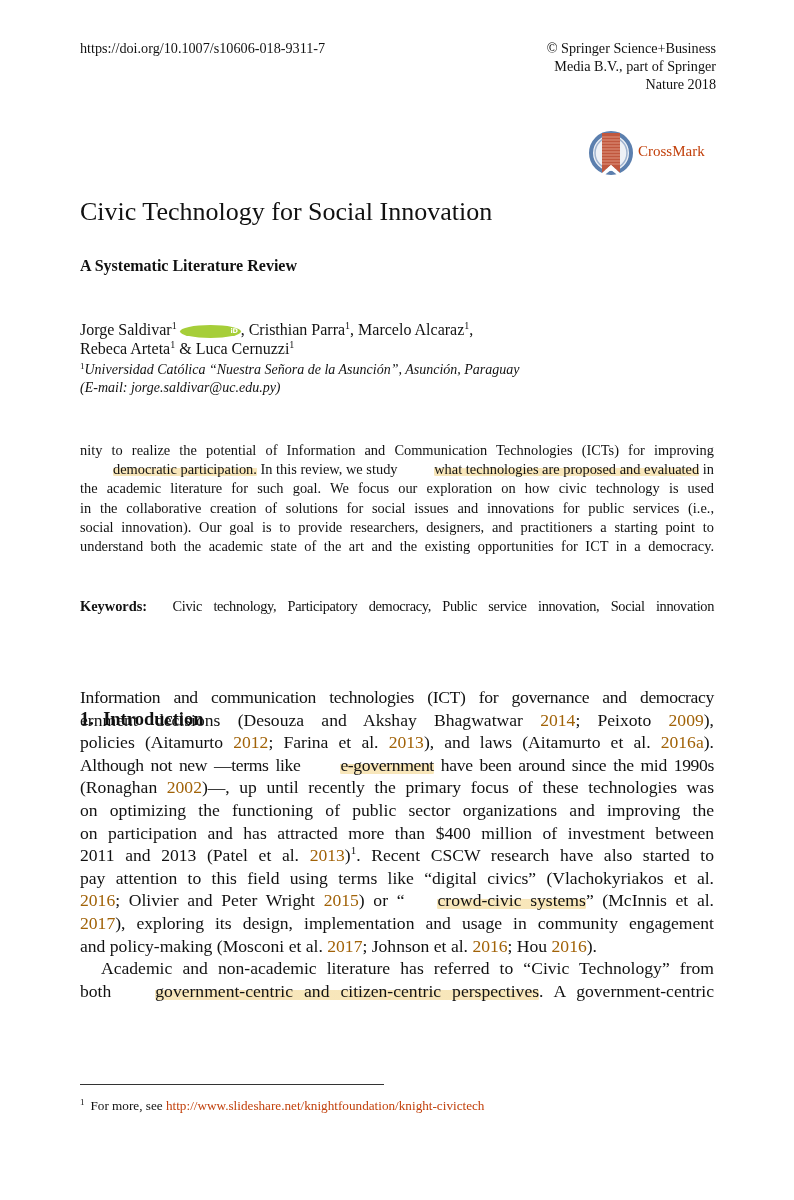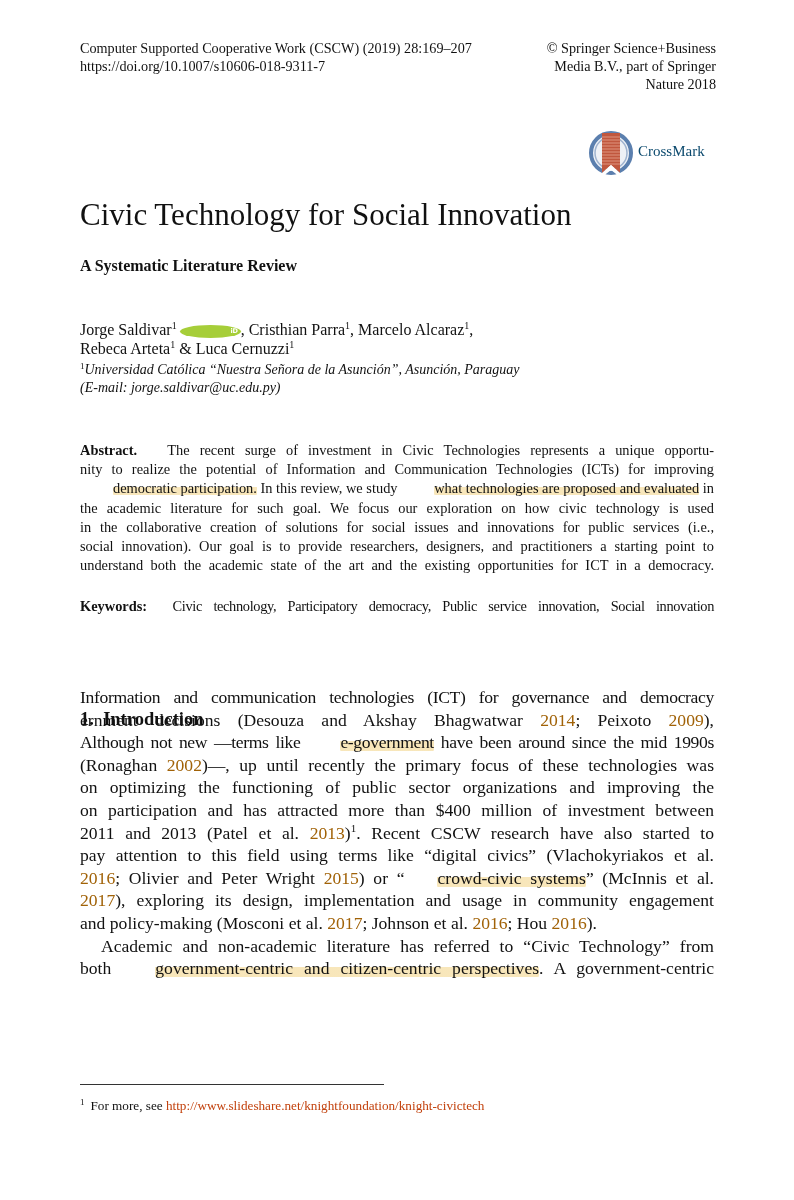--- a/index.html
+++ b/index.html
@@ -5,22 +5,22 @@
   html, body { margin: 0; padding: 0; background: #ffffff; }
   body {
     width: 794px; height: 1200px; position: relative; overflow: hidden;
     font-family: "Liberation Serif", "DejaVu Serif", serif; color: #111;
   }
   .abs { position: absolute; }
   .hdr { font-size: 14.2px; line-height: 18px; white-space: nowrap; }
   .hdr-left { left: 80px; top: 39px; }
   .hdr-right { right: 78px; top: 39px; text-align: right; }
   .crossmark { left: 588px; top: 125px; width: 140px; height: 58px; }
-  .crossmark-label { position: absolute; left: 50px; top: 18px; font-size: 15px; color: #0c4a6e; }
-  .title { left: 80px; top: 197px; font-size: 31px; white-space: nowrap; }
+  .crossmark-label { position: absolute; left: 50px; top: 18px; font-size: 15px; color: #c2410c; }
+  .title { left: 80px; top: 197px; font-size: 26px; white-space: nowrap; }
   .subtitle { left: 80px; top: 257px; font-size: 16px; white-space: nowrap; font-weight: bold; }
   .authors { left: 80px; top: 320px; font-size: 16px; line-height: 19px; white-space: nowrap; }
   .authors sup { font-size: 10px; vertical-align: 6px; line-height: 0; }
   .orcid { display: inline-block; width: 13px; height: 13px; border-radius: 50%; background: #a6ce39;
            color: #fff; font-family: "DejaVu Sans", sans-serif; font-size: 6.5px; font-weight: bold;
            text-align: center; line-height: 13px; vertical-align: 2px; margin-left: 3px; padding-left: 48px; }
   .affil { left: 80px; top: 361px; font-size: 14px; line-height: 18px; font-style: italic; white-space: nowrap; }
   .affil sup { font-size: 9px; vertical-align: 5px; line-height: 0; font-style: normal; }
   .abstract { left: 80px; top: 441px; width: 634px; font-size: 14.4px; line-height: 19.2px; }
   .abstract .line, .body .line { display: block; white-space: nowrap; text-align: justify; text-align-last: justify; }
@@ -36,21 +36,20 @@
   .fn-rule { left: 80px; top: 1084px; width: 304px; height: 1px; background: #333; }
   .footnote { left: 80px; top: 1098px; font-size: 13.2px; white-space: nowrap; }
   .footnote sup { font-size: 9px; vertical-align: 5px; line-height: 0; margin-right: 6px; }
   .link { color: #c2410c; }
   .body sup { font-size: 11px; vertical-align: 7px; line-height: 0; }
 </style>
 </head>
 <body>
 
 <div class="abs hdr hdr-left">
-  <div>Computer Supported Cooperative Work (CSCW) (2019) 28:169–207</div>
   <div>https://doi.org/10.1007/s10606-018-9311-7</div>
 </div>
 <div class="abs hdr hdr-right">
   <div>© Springer Science+Business</div>
   <div>Media B.V., part of Springer</div>
   <div>Nature 2018</div>
 </div>
 
 <div class="abs crossmark">
   <svg width="46" height="58" viewBox="0 0 46 58">
@@ -84,40 +83,40 @@
   <div>
     <span>Rebeca Arteta</span><sup>1</sup><span style="white-space:pre"> &amp; </span><span>Luca Cernuzzi</span><sup>1</sup>
   </div>
 </div>
 <div class="abs affil">
   <div><sup>1</sup><span>Universidad Católica “Nuestra Señora de la Asunción”, Asunción, Paraguay</span></div>
   <div>(E-mail: jorge.saldivar@uc.edu.py)</div>
 </div>
 
 <div class="abs abstract">
-  <span class="line"><b>Abstract.</b>&nbsp;&nbsp; <span>The recent surge of investment in Civic Technologies represents a unique opportu-</span></span>
   <span class="line">nity to realize the potential of Information and Communication Technologies (ICTs) for improving</span>
   <span class="line"><span class="hl">democratic participation.</span> In this review, we study <span class="hl">what technologies are proposed and evaluated</span> in</span>
   <span class="line">the academic literature for such goal. We focus our exploration on how civic technology is used</span>
   <span class="line">in the collaborative creation of solutions for social issues and innovations for public services (i.e.,</span>
   <span class="line">social innovation). Our goal is to provide researchers, designers, and practitioners a starting point to</span>
   <span class="line">understand both the academic state of the art and the existing opportunities for ICT in a democracy.</span>
 </div>
 
 <div class="abs keywords">
   <b>Keywords:</b>&nbsp; <span class="tight">Civic technology, Participatory democracy, Public service innovation, Social innovation</span>
 </div>
 
 <div class="abs sec-head">
   <span>1.</span>&nbsp; <span>Introduction</span>
 </div>
 
 <div class="abs body">
   <span class="line tight">Information and communication technologies (ICT) for governance and democracy</span>
   <span class="line"><span>ernment decisions (Desouza and Akshay Bhagwatwar </span><a class="cite">2014</a><span>; Peixoto </span><a class="cite">2009</a><span>),</span></span>
+  <span class="line"><span>policies (Aitamurto </span><a class="cite">2012</a><span>; Farina et al. </span><a class="cite">2013</a><span>), and laws (Aitamurto et al. </span><a class="cite">2016a</a><span>).</span></span>
   <span class="line tight"><span>Although not new —terms like </span><span class="hl">e-government</span><span> have been around since the mid 1990s</span></span>
   <span class="line"><span>(Ronaghan </span><a class="cite">2002</a><span>)—, up until recently the primary focus of these technologies was</span></span>
   <span class="line">on optimizing the functioning of public sector organizations and improving the</span>
   <span class="line">on participation and has attracted more than $400 million of investment between</span>
   <span class="line"><span>2011 and 2013 (Patel et al. </span><a class="cite">2013</a><span>)</span><sup>1</sup><span>. Recent CSCW research have also started to</span></span>
   <span class="line">pay attention to this field using terms like “digital civics” (Vlachokyriakos et al.</span>
   <span class="line"><a class="cite">2016</a><span>; Olivier and Peter Wright </span><a class="cite">2015</a><span>) or “</span><span class="hl">crowd-civic systems</span><span>” (McInnis et al.</span></span>
   <span class="line"><a class="cite">2017</a><span>), exploring its design, implementation and usage in community engagement</span></span>
   <span class="line last"><span>and policy-making (Mosconi et al. </span><a class="cite">2017</a><span>; Johnson et al. </span><a class="cite">2016</a><span>; Hou </span><a class="cite">2016</a><span>).</span></span>
   <span class="line indent">Academic and non-academic literature has referred to “Civic Technology” from</span>

